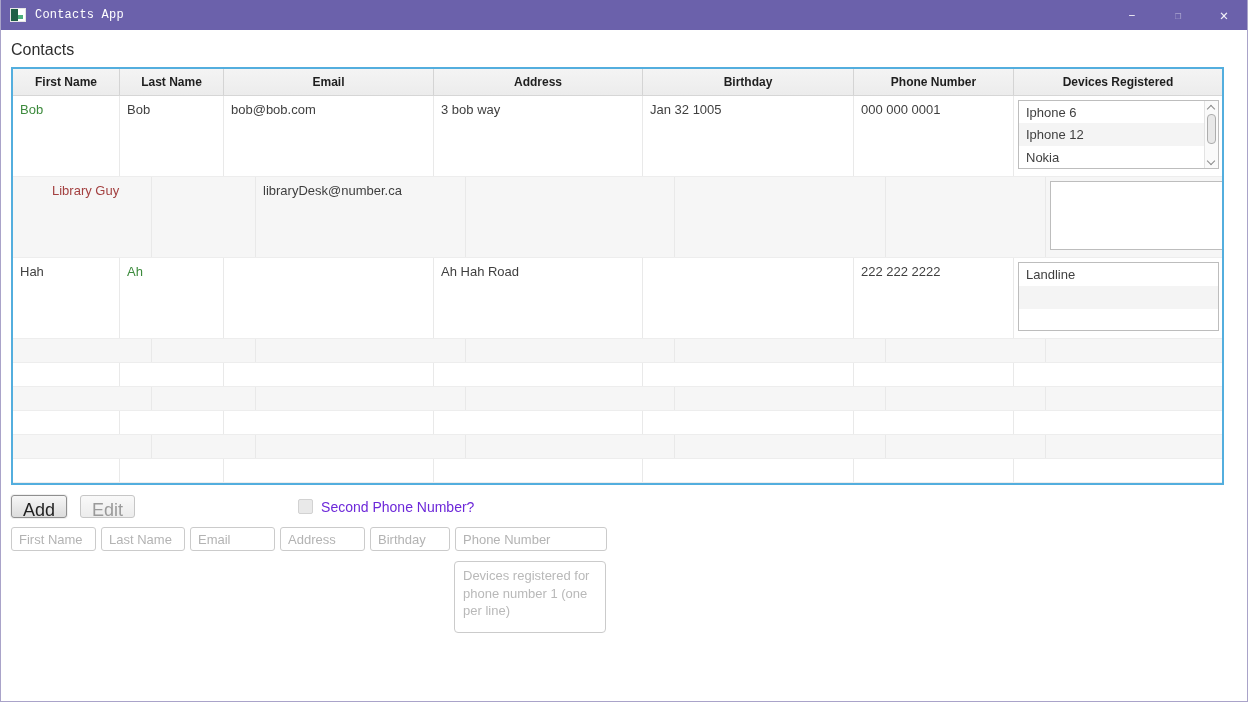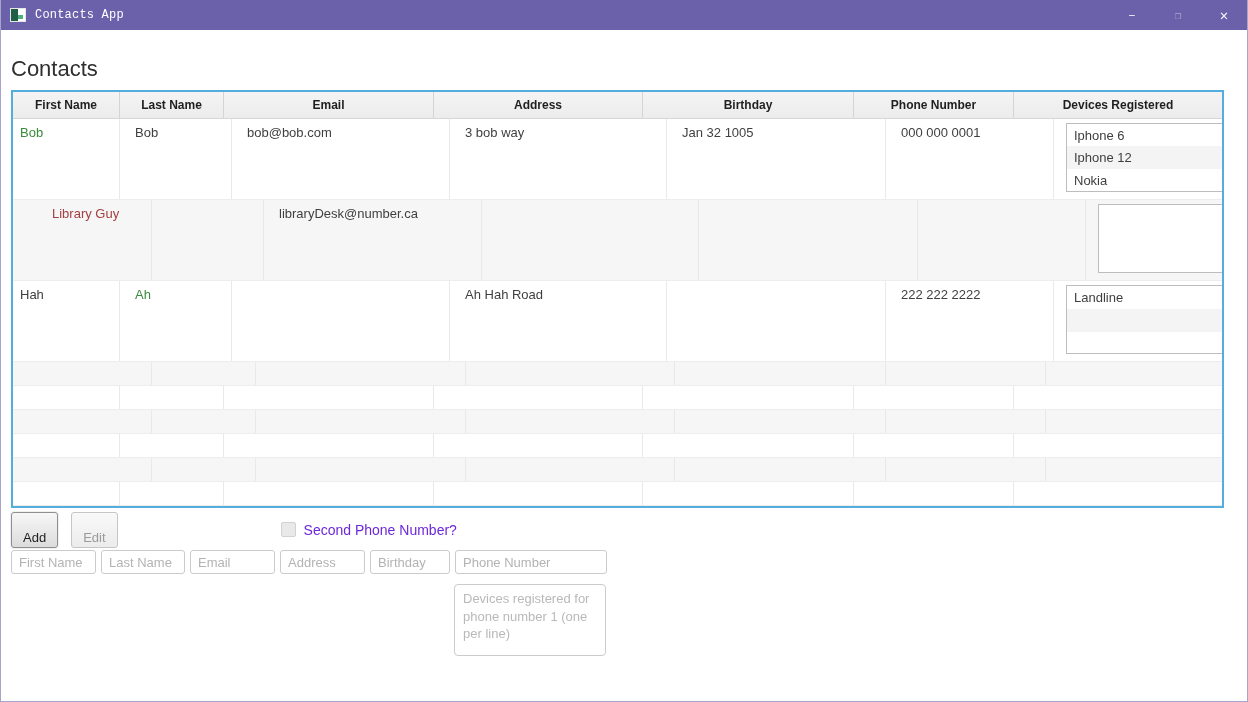--- a/index.html
+++ b/index.html
@@ -25,35 +25,35 @@
   .app-icon .dot  { position:absolute; right:2px; bottom:2px; width:5px; height:4px; background:#4caf7d; }
   .title-text { font-size:12px; letter-spacing:.2px; }
   .win-controls { margin-left:auto; display:flex; height:100%; }
   .win-btn { width:46px; height:100%; display:flex; align-items:center; justify-content:center;
              font-size:13px; color:#f3f2f8; }
   .win-btn.max { opacity:.45; font-size:11px; }
   .win-btn.close { font-size:14px; }
 
   
   .content { padding:0 0 0 10px; }
-  .page-heading { font-size:22px; color:#2f2f2f; font-weight:400; margin:26px 0 8px 0; }
+  .page-heading { font-size:16px; color:#2f2f2f; font-weight:400; margin:11px 0 8px 0; }
 
   
   .table {
     width:1213px; border:2px solid #53aede; background:#ffffff;
   }
   .tgrid { display:grid; grid-template-columns:107px 104px 210px 209px 211px 160px 1fr; }
   .thead { height:27px; background:linear-gradient(#f4f4f4,#ececec); border-bottom:1px solid #d6d6d6; }
   .th {
     font-size:12px; font-weight:bold; color:#1f1f1f; text-align:center;
     line-height:26px; border-right:1px solid #d4d4d4; overflow:hidden; white-space:nowrap;
   }
   .th:last-child { border-right:none; }
   .trow { border-bottom:1px solid #ededed; }
-  .trow.data { height:81px;gap:8px; }
+  .trow.data { height:81px; }
   .trow.alt { background:#f6f6f6;padding-left:32px; }
   .td {
     font-size:13px; color:#3f3f3f; padding:6px 4px 0 7px;
     border-right:1px solid #e9e9e9; overflow:hidden; white-space:nowrap;
   }
   .td:last-child { border-right:none; }
   .td.devices { padding:4px 4px 0 4px; }
   .fn-green { color:#3c8a3c; }
   .fn-red { color:#a34040; }
 
@@ -76,21 +76,21 @@
   .chev { position:absolute; left:3px; width:6px; height:6px; border:solid #8a8a8a; border-width:0 1px 1px 0; }
   .chev.up   { top:5px; transform:rotate(-135deg); }
   .chev.down { top:2px; transform:rotate(45deg); }
   .sb-thumb { width:9px; height:30px; margin-top:1px; background:#e8e8e8;
               border:1px solid #adadad; border-radius:4px; flex:0 0 auto; }
   .sb-space { flex:1 1 auto; }
 
   
   .actions-row { display:flex; align-items:center; margin-top:10px; height:23px; }
   .btn {
-    height:23px; padding:17px 11px; font-size:13px; color:#1f1f1f;
+    height:23px; padding:4px 11px; font-size:18px; color:#1f1f1f;
     background:linear-gradient(#f7f7f7,#dcdcdc); border:1px solid #8f8f8f; border-radius:3px;
     font-family:inherit;
   }
   .btn.add { box-shadow:0 0 0 1px rgba(0,0,0,0.06); }
   .btn.edit { margin-left:13px; border-color:#c6c6c6; color:#9a9a9a;
               background:linear-gradient(#f9f9f9,#ececec); }
   .cb-group { display:flex; align-items:center; margin-left:163px; }
   .checkbox { width:15px; height:15px; background:#e9e9e9; border:1px solid #d2d2d2; border-radius:2px; }
   .cb-label { font-size:14px; color:#6d28d9; margin-left:8px; }
 

